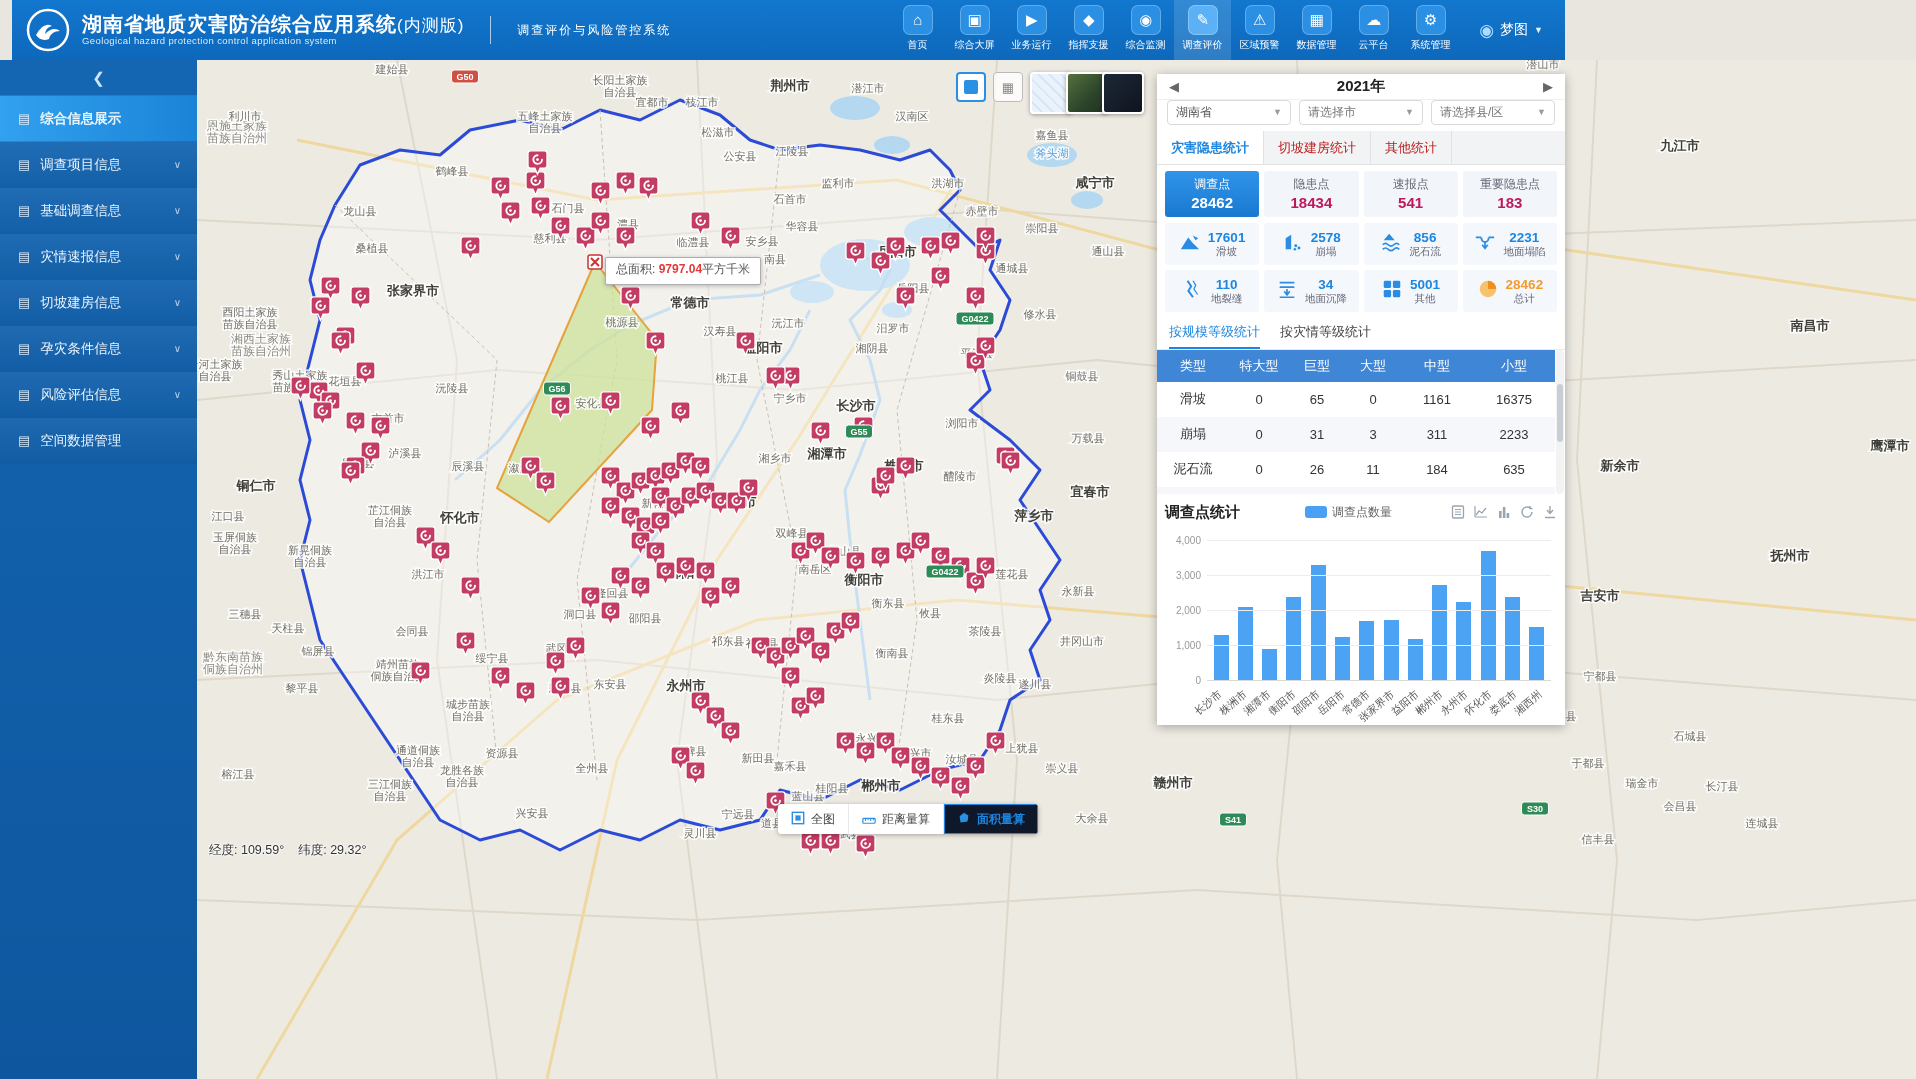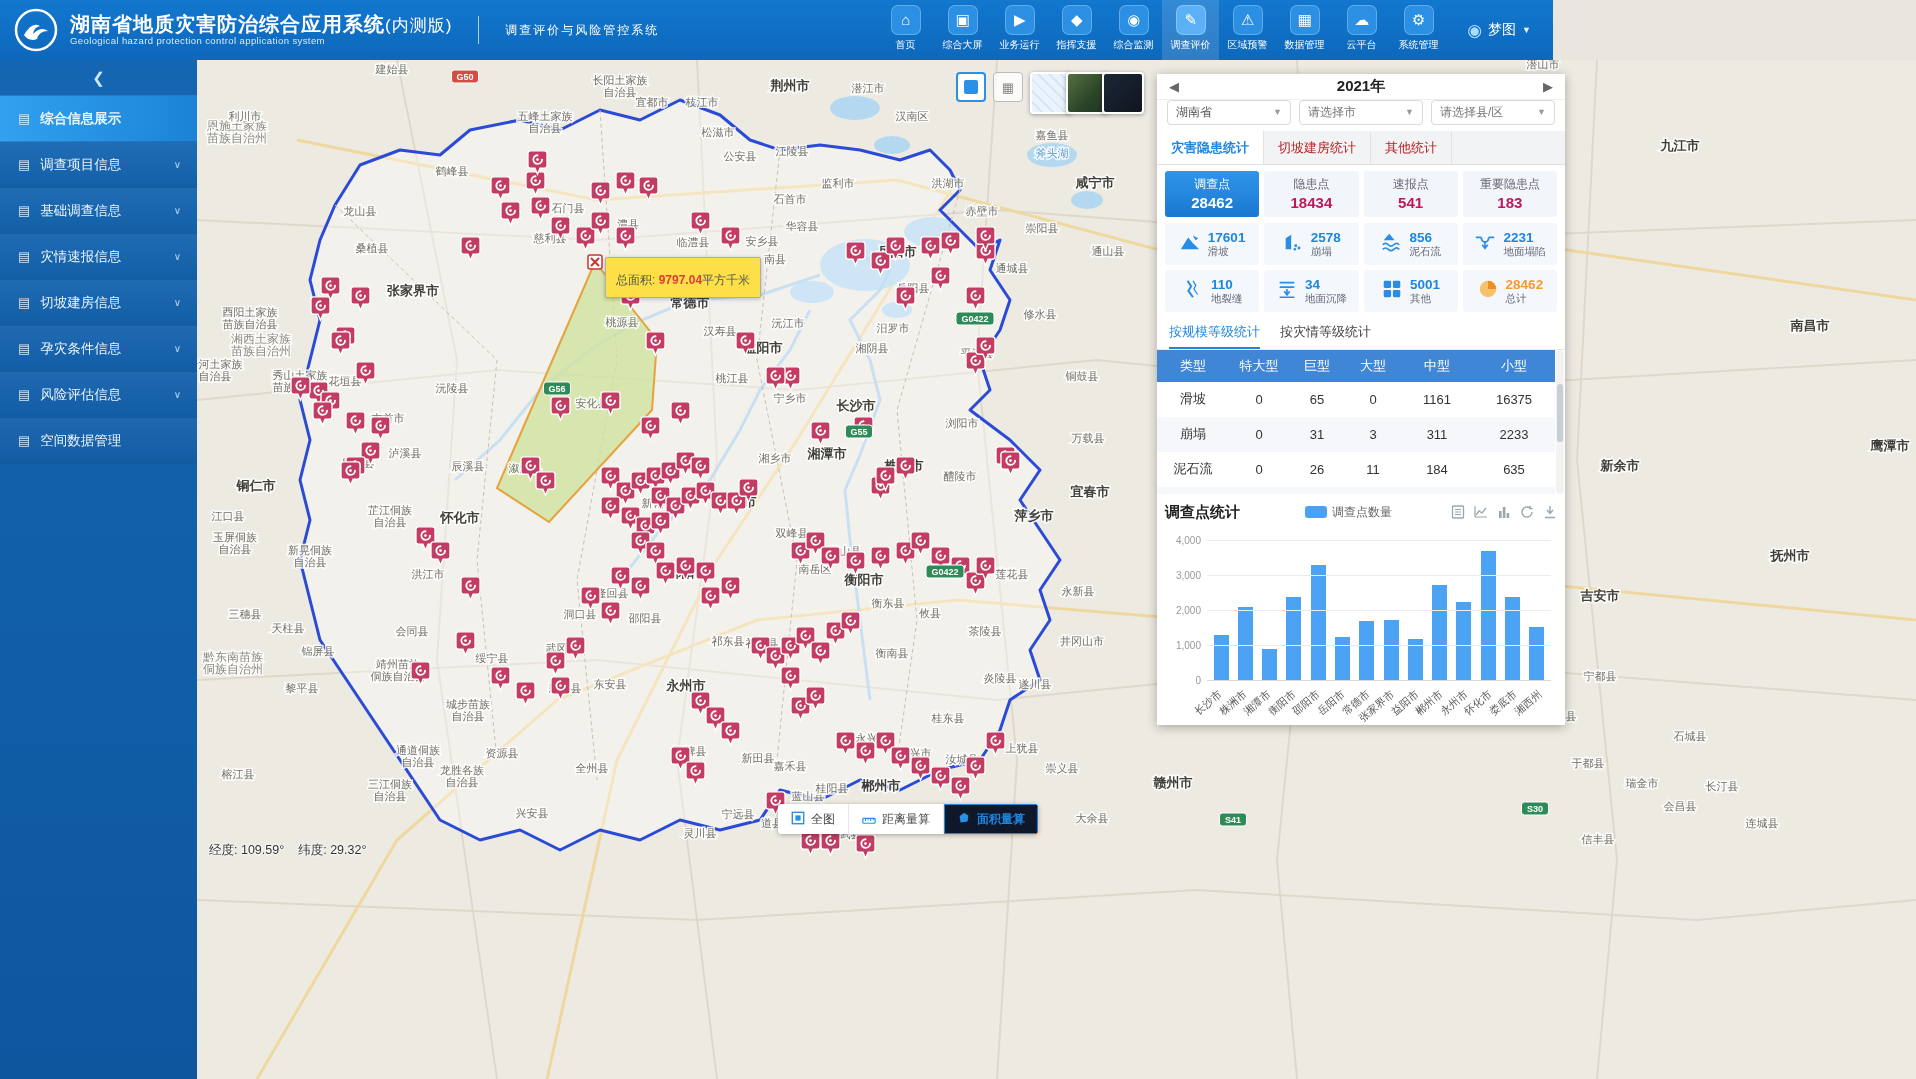--- a/index.html
+++ b/index.html
@@ -1,20 +1,20 @@
 <!DOCTYPE html>
 <html><head>
 <meta charset="utf-8">
 <style>
   * { margin:0; padding:0; box-sizing:border-box; }
   html,body { width:1916px; height:1079px; overflow:hidden; font-family:"Liberation Sans","DejaVu Sans",sans-serif; background:#e9e6df; }
   .app { position:relative; width:1916px; height:1079px; }
 
   
-  .header { position:absolute; left:0; top:0; width:1553px; height:60px;
+  .header { position:absolute; left:12px; top:0; width:1553px; height:60px;
     background:linear-gradient(180deg,#1277ce,#0d68bb); display:flex; align-items:center; z-index:50; }
   .logo-wrap { display:flex; align-items:center; gap:12px; padding-left:14px; }
   .logo { width:44px; height:44px; flex:0 0 44px; }
   .title-block { color:#fff; line-height:1.15; }
   .title-row { font-size:20px; font-weight:bold; letter-spacing:1px; white-space:nowrap; }
   .title-tag { font-weight:normal; font-size:17px; }
   .subtitle { font-size:9.5px; opacity:.85; letter-spacing:.4px; }
   .hdr-divider { width:1px; height:28px; background:rgba(255,255,255,.65); margin:0 14px; }
   .system-name { color:#fff; font-size:12px; letter-spacing:2px; white-space:nowrap; }
   .nav { margin-left:auto; display:flex; align-items:center; height:60px; }
@@ -41,23 +41,23 @@
   .side-item.active { background:linear-gradient(90deg,#32a1ef,#1b83d6); font-weight:bold; }
 
   
   .map { position:absolute; left:197px; top:60px; width:1719px; height:1019px; background:#edeae2; overflow:hidden; }
   .map svg.basemap { position:absolute; left:0; top:0; }
   text.lbl { paint-order:stroke; stroke:rgba(255,255,255,.85); stroke-width:3px; text-anchor:middle; }
   text.lbl.county { fill:#6f6f66; font-size:11px; }
   text.lbl.city { fill:#40403a; font-size:13px; font-weight:bold; }
   text.lbl.region { fill:#8a8a80; font-size:12px; }
   text.lbl.water { fill:#5b9bd5; font-size:11px; }
-  .map-tooltip { position:absolute; left:408px; top:197px; height:41px; line-height:22px;
-    background:#fde047; border:1px solid #adadad; border-radius:2px; box-shadow:0 1px 4px rgba(0,0,0,.25);
-    font-size:12px; color:#555; padding:11px 10px; white-space:nowrap; z-index:5; }
+  .map-tooltip { position:absolute; left:408px; top:197px; height:28px; line-height:22px;
+    background:#ffffff; border:1px solid #adadad; border-radius:2px; box-shadow:0 1px 4px rgba(0,0,0,.25);
+    font-size:12px; color:#555; padding:0 10px; white-space:nowrap; z-index:5; }
   .map-tooltip .tt-val { color:#e23a3a; font-weight:bold; }
   .coords { position:absolute; left:12px; top:782px; font-size:12.5px; color:#333;
     text-shadow:0 0 3px #fff,0 0 3px #fff,0 0 3px #fff; z-index:5; }
   .coords span { margin-right:14px; }
   .measure-bar { position:absolute; left:581px; top:744px; display:flex; background:#fff;
     border-radius:4px; box-shadow:0 1px 5px rgba(0,0,0,.3); z-index:6; overflow:hidden; }
   .m-tool { display:flex; align-items:center; gap:6px; height:30px; padding:0 13px; font-size:12px;
     color:#444; cursor:pointer; border-right:1px solid #e8e8e8; background:#fff; }
   .m-tool:last-child { border-right:none; }
   .m-tool svg { width:14px; height:14px; }
@@ -92,21 +92,21 @@
     border-right:1px solid #e2e2e2; cursor:pointer; white-space:nowrap; }
   .tab.active { background:#fff; color:#1f86e0; font-weight:bold; }
   .tab-filler { flex:1; background:#f2f3f5; }
   .stat-cards { display:grid; grid-template-columns:repeat(4,1fr); gap:5px; padding:6px 8px; }
   .stat-card { height:46px; border-radius:3px; background:#f2f5f9; display:flex; flex-direction:column;
     align-items:center; justify-content:center; cursor:pointer; }
   .stat-card .sc-label { font-size:12px; color:#667; }
   .stat-card .sc-value { font-size:15px; font-weight:bold; color:#be185d; margin-top:1px; }
   .stat-card.active { background:linear-gradient(180deg,#2f95ea,#1a78cf); }
   .stat-card.active .sc-label,.stat-card.active .sc-value { color:#fff; }
-  .hazard-grid { display:grid; grid-template-columns:repeat(4,1fr); gap:5px; padding:0 8px 4px; }
+  .hazard-grid { display:grid; grid-template-columns:repeat(4,1fr); gap:5px; padding:0 8px 4px;text-align:center; }
   .hz-cell { height:42px; border-radius:3px; background:#f4f8fc; display:flex; align-items:center;
     justify-content:center; gap:7px; cursor:default; }
   .hz-cell svg { width:22px; height:22px; }
   .hz-txt { display:flex; flex-direction:column; line-height:1.15; }
   .hz-val { font-size:13.5px; font-weight:bold; color:#1d86e0; }
   .hz-val.orange { color:#f59b2e; }
   .hz-lab { font-size:10.5px; color:#667; }
   .sub-tabs { height:34px; display:flex; gap:20px; align-items:stretch; padding:0 12px; border-bottom:1px solid #ebebeb; }
   .sub-tab { font-size:13px; color:#444; line-height:32px; cursor:pointer; border-bottom:2px solid transparent; }
   .sub-tab.active { color:#1f86e0; border-bottom-color:#1f86e0; }

